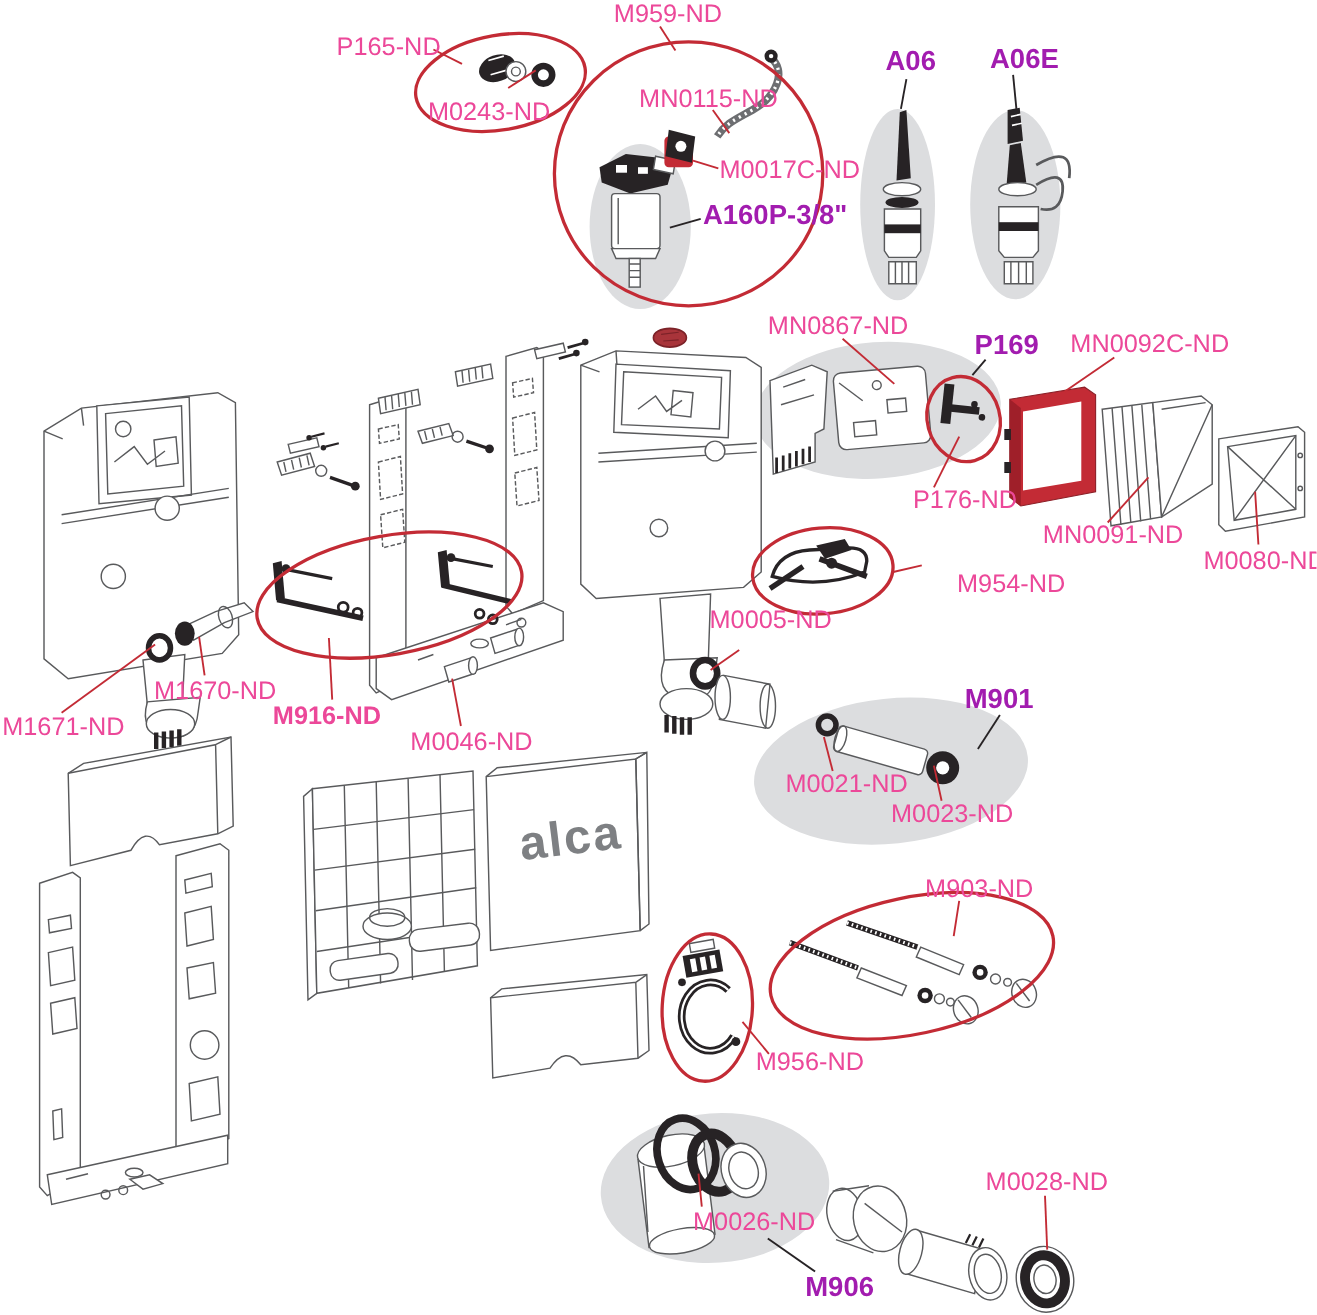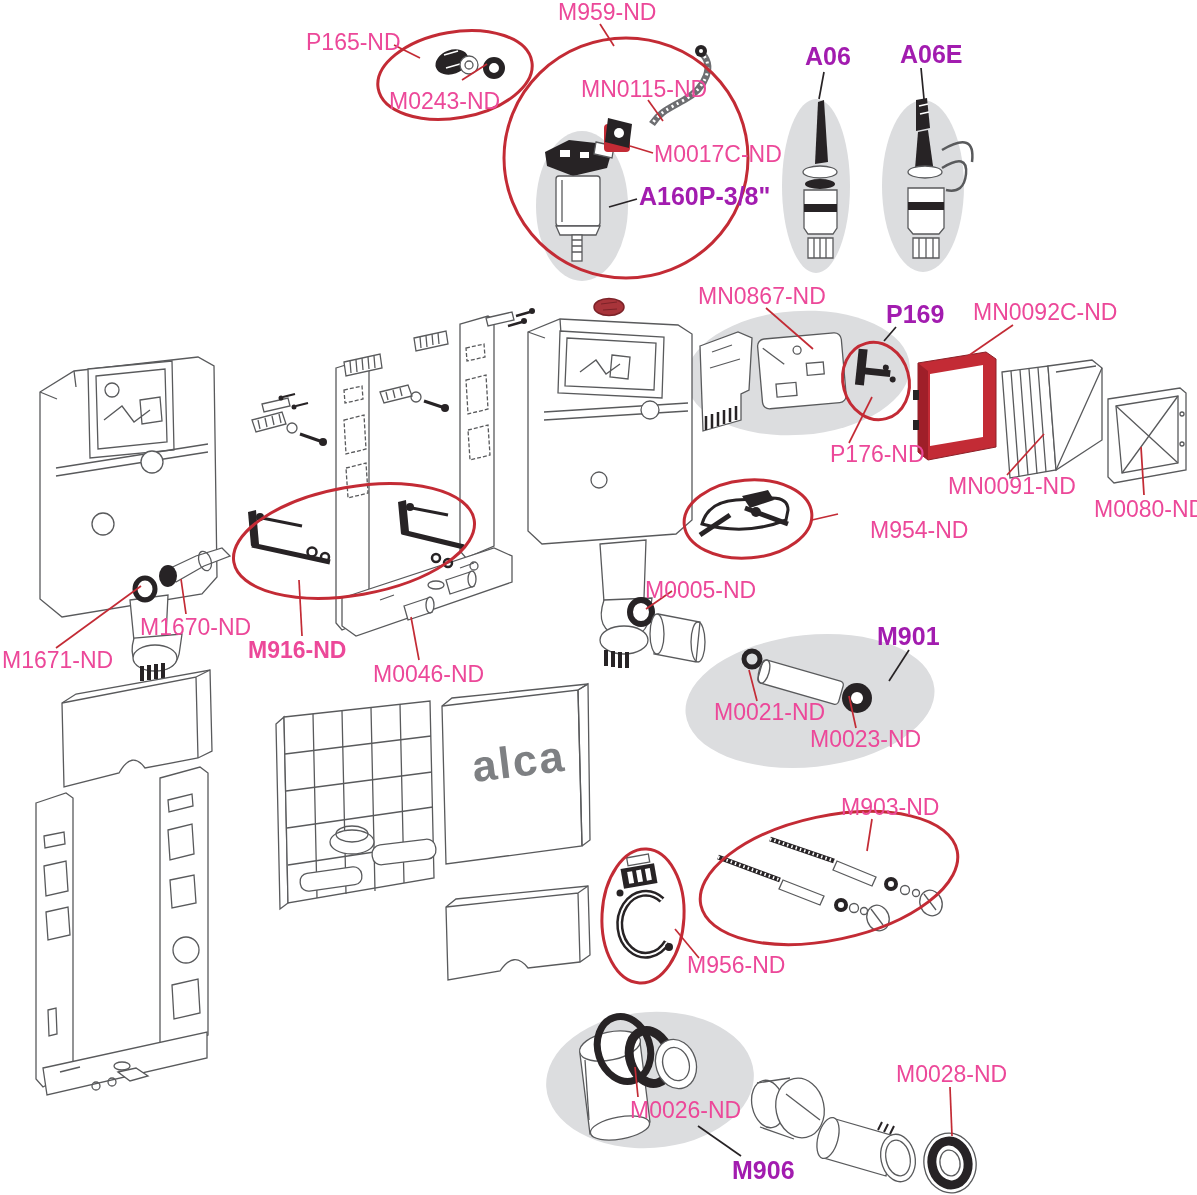--- a/index.html
+++ b/index.html
@@ -401,21 +401,21 @@
   <div class="lbl black" style="left:639px;top:184px;">A160P-3/8"</div>
   <div class="lbl black" style="left:805px;top:44px;">A06</div>
   <div class="lbl black" style="left:900px;top:42px;">A06E</div>
   <div class="lbl" style="left:698px;top:285px;">MN0867-ND</div>
   <div class="lbl black" style="left:886px;top:302px;">P169</div>
   <div class="lbl" style="left:973px;top:301px;text-align:right;">MN0092C-ND</div>
   <div class="lbl" style="left:795px;top:443px;margin-left:35px;">P176-ND</div>
   <div class="lbl" style="left:948px;top:475px;">MN0091-ND</div>
   <div class="lbl" style="left:1094px;top:498px;">M0080-ND</div>
   <div class="lbl" style="left:870px;top:505px;margin-top:14px;">M954-ND</div>
-  <div class="lbl" style="left:645px;top:579px;text-align:right;">M0005-ND</div>
+  <div class="lbl" style="left:645px;top:552px;text-align:right;">M0005-ND</div>
   <div class="lbl black" style="left:877px;top:624px;">M901</div>
   <div class="lbl" style="left:714px;top:701px;">M0021-ND</div>
   <div class="lbl" style="left:810px;top:728px;">M0023-ND</div>
   <div class="lbl" style="left:2px;top:649px;">M1671-ND</div>
   <div class="lbl" style="left:140px;top:616px;">M1670-ND</div>
   <div class="lbl" style="left:248px;top:639px;font-weight:bold;">M916-ND</div>
   <div class="lbl" style="left:373px;top:663px;">M0046-ND</div>
   <div class="lbl" style="left:841px;top:796px;">M903-ND</div>
   <div class="lbl" style="left:687px;top:954px;">M956-ND</div>
   <div class="lbl" style="left:630px;top:1099px;">M0026-ND</div>

